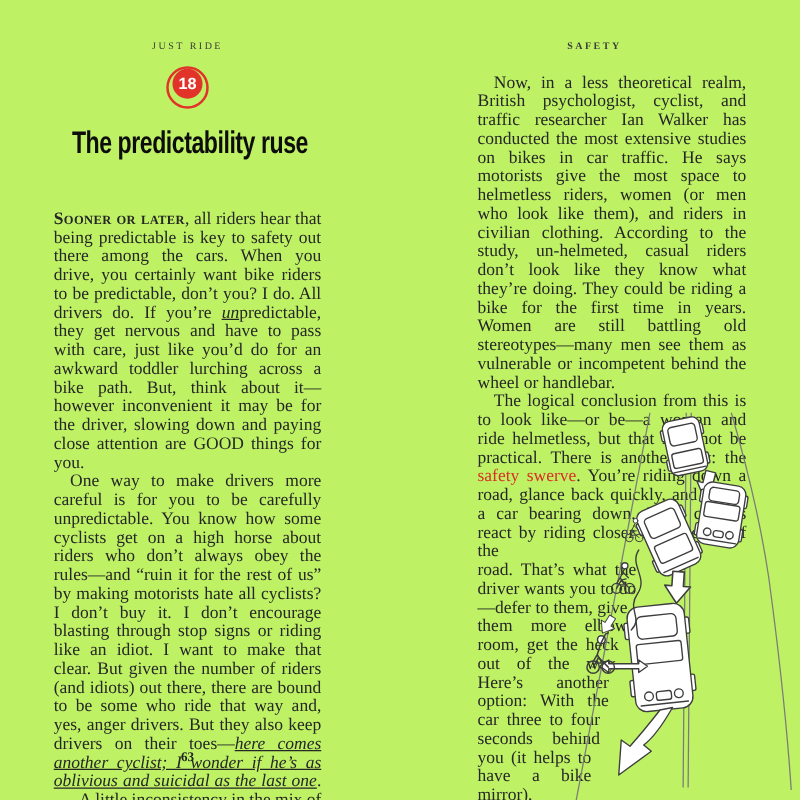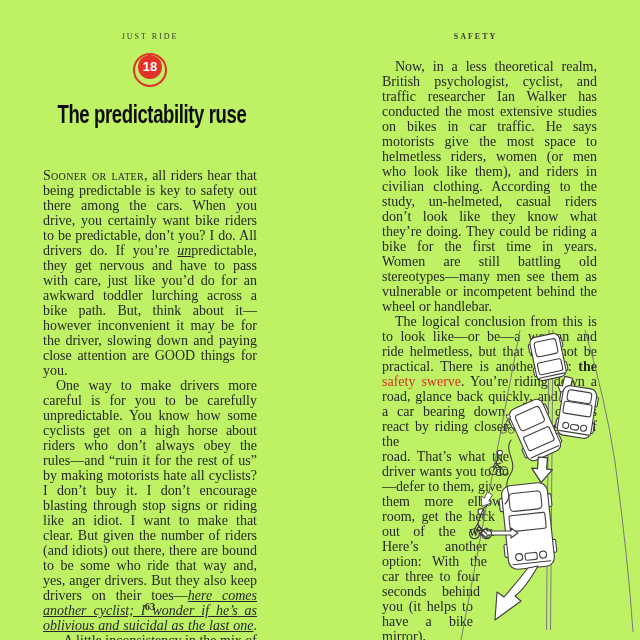--- a/index.html
+++ b/index.html
@@ -27,23 +27,23 @@
 
   
   .body{position:absolute;font-size:14px;line-height:15px;text-align:justify;color:#262626;}
   .leftcol{left:43px;top:168px;width:214px;}
   .rightcol{left:382px;top:59px;width:215px;}
   .body p{margin:0;}
   .body p.indent{text-indent:13px;}
   .body p.jlast{text-align-last:justify;}
 
   .run.italic{font-style:italic;text-decoration:underline;}
-  .run.bold{font-weight:bold;}
+  .run.bold{font-weight:normal;}
   .run.bold-red{font-weight:normal;color:#d92f26;}
-  .run.smallcaps-bold{font-weight:normal;font-variant:small-caps;letter-spacing:0.3px;margin-top:16px;}
+  .run.smallcaps-bold{font-weight:bold;font-variant:small-caps;letter-spacing:0.3px;margin-top:16px;}
 
   .page-number{position:absolute;left:43px;top:601px;width:214px;text-align:center;
                font-weight:bold;font-size:10.5px;color:#1e1e1e;}
 
   
   #wrap-para{position:relative;}
   #wrap-para .sp{float:right;clear:right;height:30px;}
   .sp1{width:88px;}.sp2{width:95px;}.sp3{width:102px;}.sp4{width:110px;}.sp5{width:117px;}
   .sp6{width:124px;}.sp7{width:131px;}.sp8{width:139px;}.sp9{width:146px;}.sp10{width:153px;}
 

